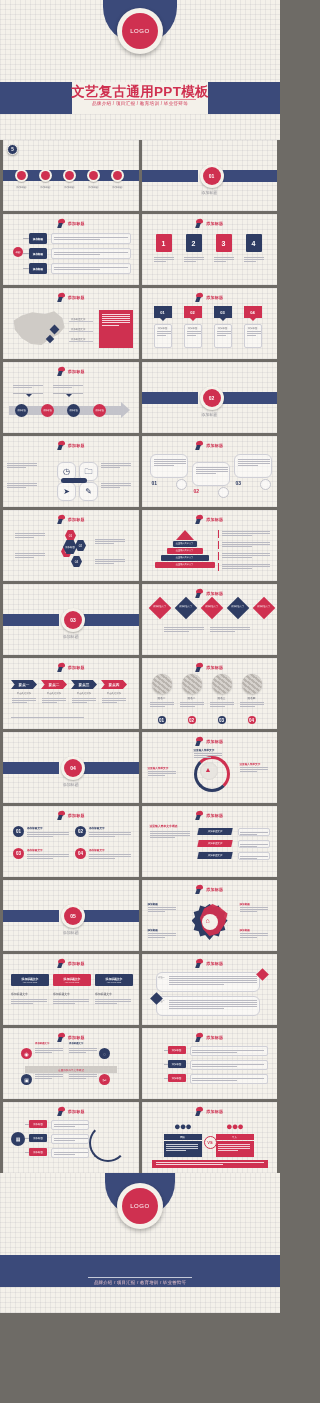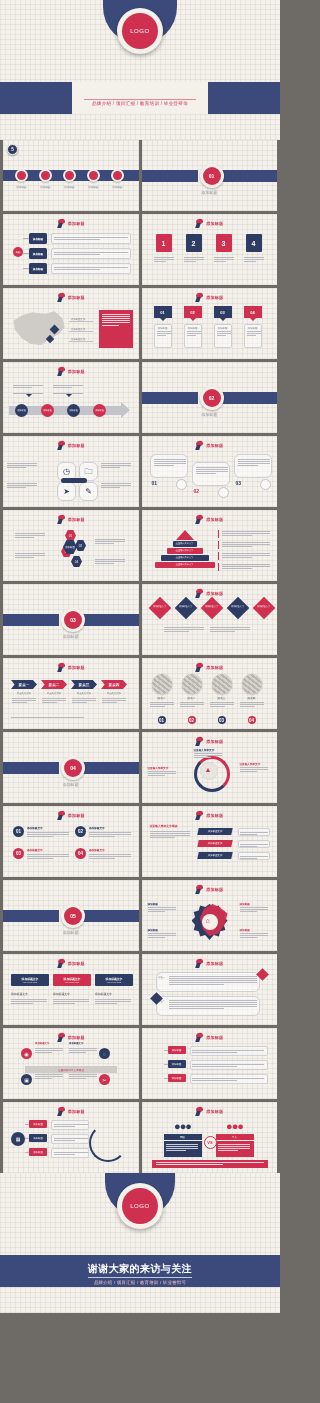--- a/index.html
+++ b/index.html
@@ -118,20 +118,21 @@
 
 <div class="page">
 
   <div class="slide hero">
     <div class="hero-wedge"></div>
     <div class="hero-band"></div>
     <div class="hero-white"></div>
     <div class="logo-ring">
       <div class="logo-core">LOGO</div>
     </div>
+    <div class="hero-title">文艺复古通用PPT模板</div>
     <div class="hero-rule"></div>
     <div class="hero-sub">品牌介绍 / 项目汇报 / 教育培训 / 毕业答辩等</div>
   </div>
 
   <div class="grid" id="grid">
       <div class="slide cell">
         <div style="position: absolute; left: 0px; top: 30px; width: 100%; height: 11px; background: rgb(59, 74, 122);"></div>
         <div class="num-badge navy" style="position: absolute; left: 4px; top: 4px; width: 9px; height: 9px; box-shadow: rgba(0, 0, 0, 0.3) 0px 1px 2px; border: 1.2px solid rgb(244, 241, 234);">5</div>
         <div style="position: absolute; left: 12px; top: 29px; width: 13px; height: 13px; border-radius: 50%; background: rgb(244, 241, 234); box-shadow: rgba(0, 0, 0, 0.25) 0px 1px 1px; display: flex; align-items: center; justify-content: center;">
           <div class="circ red" style="width: 9px; height: 9px;"></div>
@@ -981,18 +982,17 @@
         </div>
       </div>
     </div>
 
   <div class="slide outro">
     <div class="outro-wedge"></div>
     <div class="logo-ring outro-logo">
       <div class="logo-core">LOGO</div>
     </div>
     <div class="outro-band"></div>
-    <div class="outro-title">谢谢大家的来访与关注</div>
     <div class="outro-rule"></div>
     <div class="outro-sub">品牌介绍 / 项目汇报 / 教育培训 / 毕业答辩等</div>
   </div>
 
 </div>
 
 </body></html>

